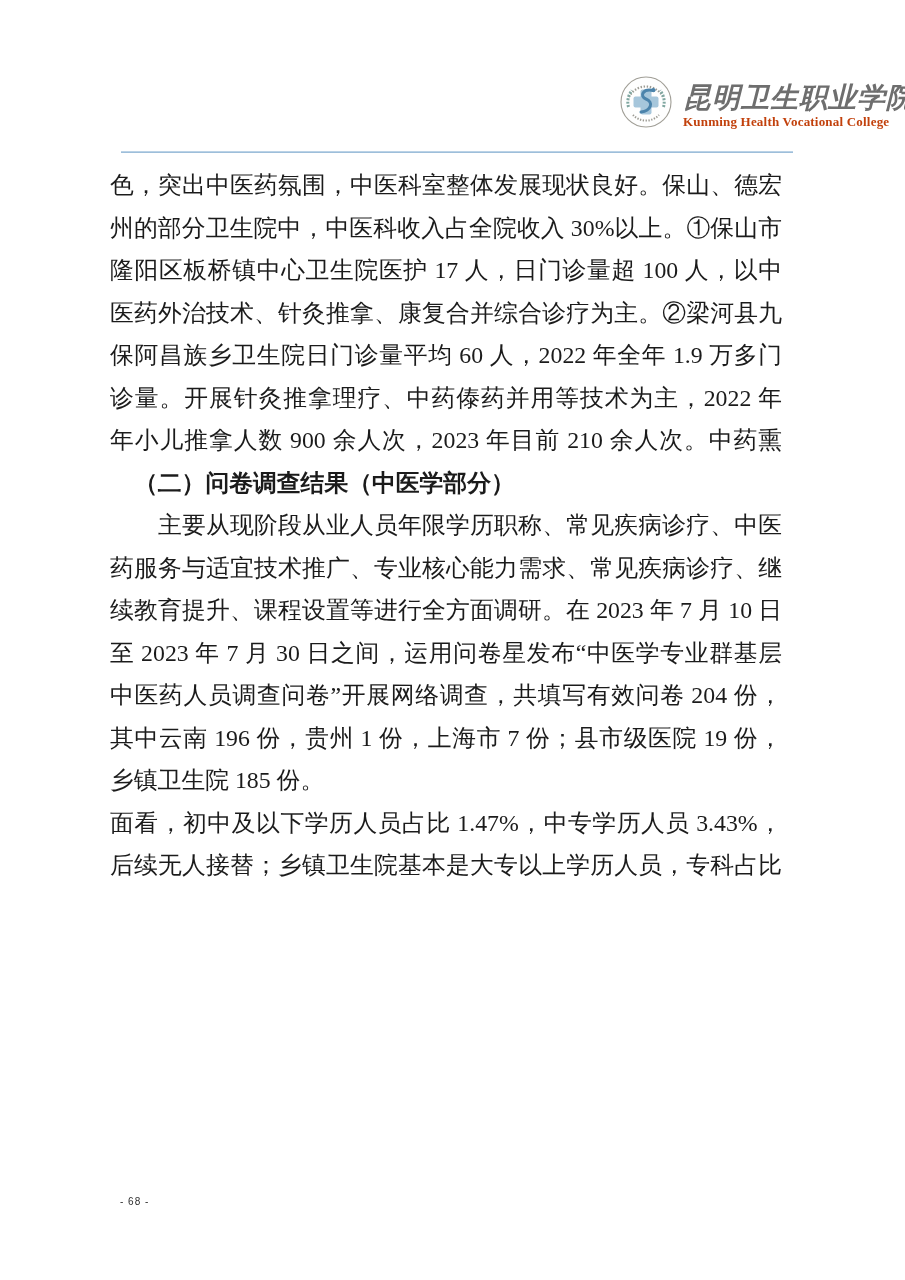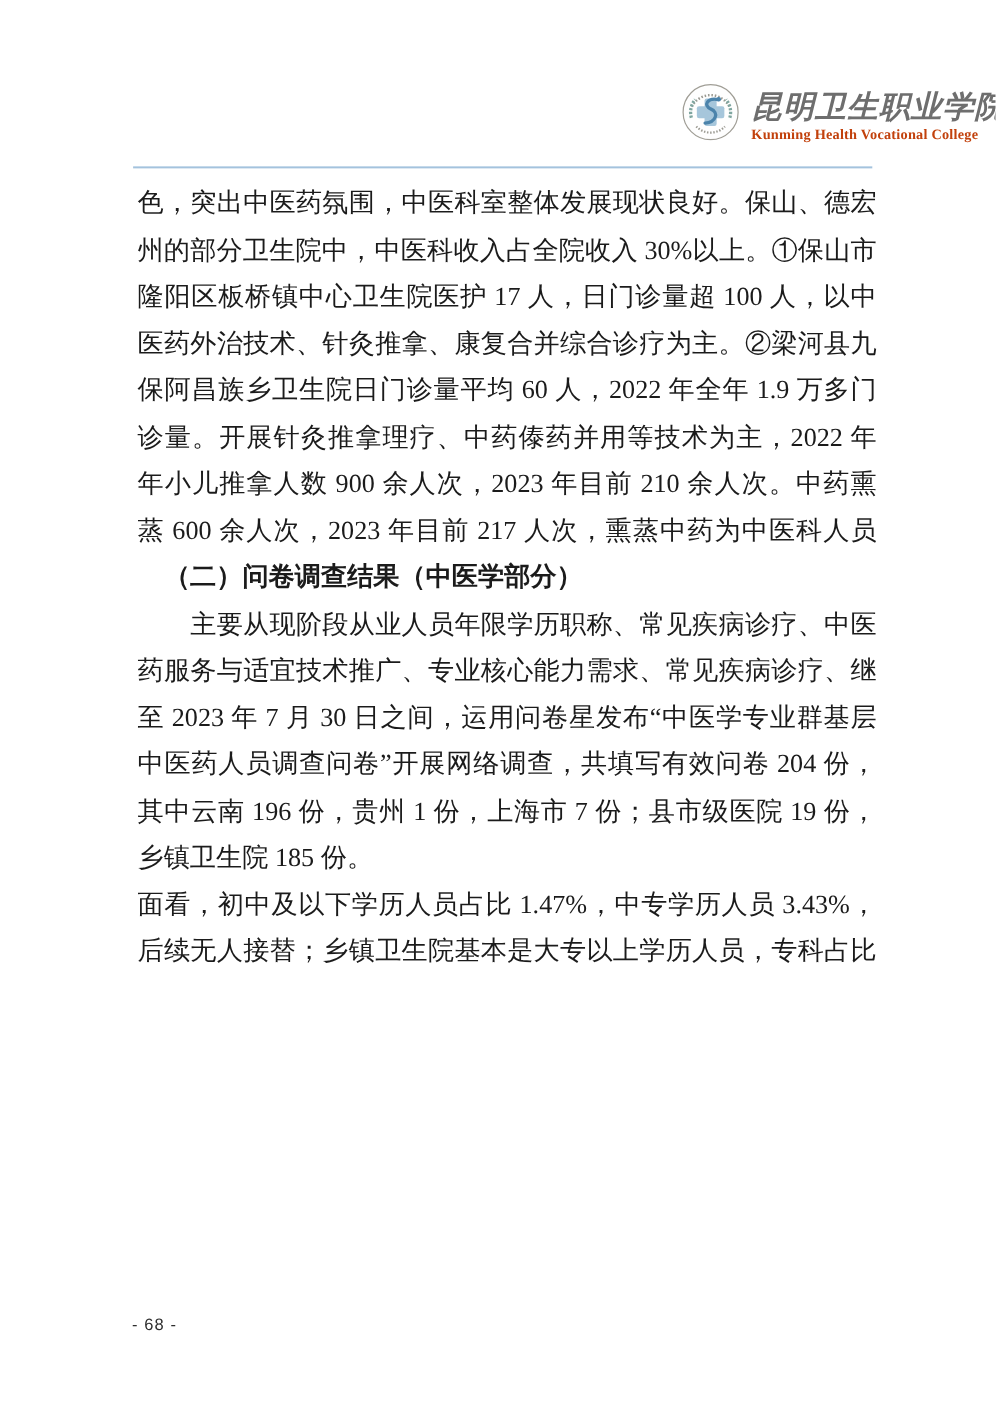--- a/index.html
+++ b/index.html
@@ -20,35 +20,35 @@
   .en-name{
     font-size:13px;font-weight:bold;line-height:17px;
     letter-spacing:.2px;white-space:nowrap;color:#c2410c;
   }
   .header-rule{
     position:absolute;left:121px;top:151px;width:672px;height:2px;
     background:linear-gradient(#c9dcec,#8fb4d4);
   }
   
   .content{
-    position:absolute;left:125px;top:164px;width:672px;
+    position:absolute;left:110px;top:164px;width:672px;
     font-size:23.8px;color:#1b1b1b;
   }
   .line{
     height:42.5px;line-height:42.5px;
     text-align:justify;text-align-last:justify;
   }
   .line.end{text-align-last:left;}
   .line.heading{font-weight:bold;text-align-last:left;text-indent:24px;}
   .line.indent{text-indent:48px;}
   
   .footer{
     position:absolute;left:120px;top:1196px;
     font-family:"Liberation Sans","DejaVu Sans",sans-serif;
-    font-size:15px;color:#2e2e2e;letter-spacing:1px;
+    font-size:10px;color:#2e2e2e;letter-spacing:1px;
   }
 </style>
 </head>
 <body>
 
 <div>
 
   <div>
     <svg class="seal" viewBox="0 0 52 52" width="52" height="52" aria-hidden="true">
       <circle cx="26" cy="26" r="25" fill="#fefefe" stroke="#a09e96" stroke-width="1.1"></circle>
@@ -73,24 +73,24 @@
   </div>
 
   <div class="content">
     <div class="line">色，突出中医药氛围，中医科室整体发展现状良好。保山、德宏</div>
     <div class="line">州的部分卫生院中，中医科收入占全院收入 30%以上。①保山市</div>
     <div class="line">隆阳区板桥镇中心卫生院医护 17 人，日门诊量超 100 人，以中</div>
     <div class="line">医药外治技术、针灸推拿、康复合并综合诊疗为主。②梁河县九</div>
     <div class="line">保阿昌族乡卫生院日门诊量平均 60 人，2022 年全年 1.9 万多门</div>
     <div class="line">诊量。开展针灸推拿理疗、中药傣药并用等技术为主，2022 年</div>
     <div class="line">年小儿推拿人数 900 余人次，2023 年目前 210 余人次。中药熏</div>
-    <div class="line">蒸 600 余人次，2023 年目前 217 人次，熏蒸中药为中医科人员</div>
     <div class="line heading">（二）问卷调查结果（中医学部分）</div>
     <div class="line indent">主要从现阶段从业人员年限学历职称、常见疾病诊疗、中医</div>
     <div class="line">药服务与适宜技术推广、专业核心能力需求、常见疾病诊疗、继</div>
+    <div class="line">续教育提升、课程设置等进行全方面调研。在 2023 年 7 月 10 日</div>
     <div class="line">至 2023 年 7 月 30 日之间，运用问卷星发布“中医学专业群基层</div>
     <div class="line">中医药人员调查问卷”开展网络调查，共填写有效问卷 204 份，</div>
     <div class="line">其中云南 196 份，贵州 1 份，上海市 7 份；县市级医院 19 份，</div>
     <div class="line end">乡镇卫生院 185 份。</div>
     <div class="line">面看，初中及以下学历人员占比 1.47%，中专学历人员 3.43%，</div>
     <div class="line">后续无人接替；乡镇卫生院基本是大专以上学历人员，专科占比</div>
   </div>
 
   <div class="footer">
     <span>- 68 -</span>

